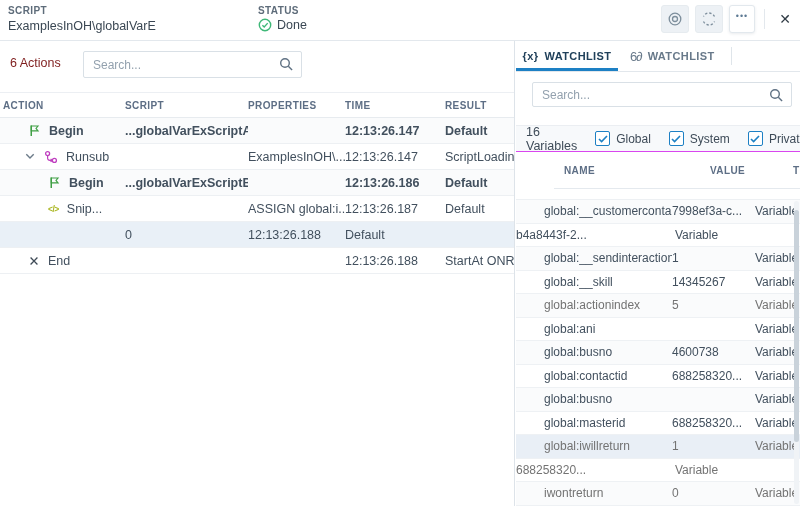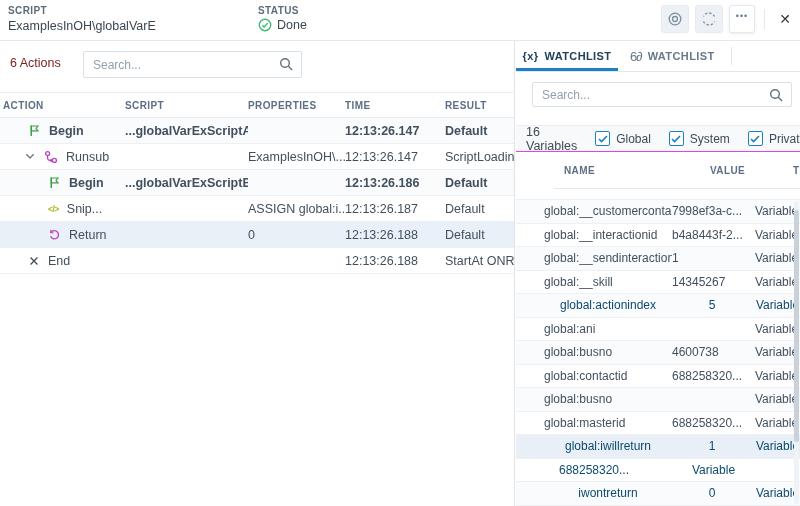--- a/index.html
+++ b/index.html
@@ -82,21 +82,21 @@
   .sliver { position:absolute; top:148px; left:0; right:0; height:11px; background:#fff;
             border-bottom:1px solid #edf0f3; }
   .vrows { position:absolute; top:159px; left:0; right:0; bottom:0; overflow:hidden; }
   .vrow { height:23.5px; display:grid; grid-template-columns:156px 80px 1fr; align-items:center;
           border-bottom:1px solid #eef1f4; font-size:12px; color:#42505e; background:#fff; cursor:pointer; }
   .vrow .vc { white-space:nowrap; overflow:hidden; }
   .vrow .vc.name { padding-left:28px; }
   .vrow .vc.type { padding-left:3px; }
   .vrow.alt { background:#fafbfc; }
   .vrow.hl { background:#e9eff6; }
-  .vrow.red { color:#0c4a6e;text-align:center; }
+  .vrow.red { color:#737373; }
   .vtrack { position:absolute; right:1px; top:160px; bottom:2px; width:5px; background:#f0f3f6; border-radius:3px; }
   .vthumb { position:absolute; right:1px; top:169px; width:5px; height:232px; background:#c9d2da; border-radius:3px; cursor:grab; }
 </style>
 </head>
 <body>
 
 <div class="app">
 
   <div class="hdr">
     <div class="hfield hf-script">
@@ -212,27 +212,20 @@
         <span class="snipglyph">&lt;/&gt;</span>
         <span>Snip...</span>
       </div>
       <div class="cell"></div>
       <div class="cell">ASSIGN global:i...</div>
       <div class="cell">12:13:26.187</div>
       <div class="cell">Default</div>
     </div>
 
     <div class="lrow hl">
-      <div class="cell acell ind2">
-        <svg width="13" height="13" viewBox="0 0 14 14">
-          <path d="M3.4 4.6a4.4 4.4 0 1 1-.6 4.4" fill="none" stroke="#bf3fbf" stroke-width="1.4"></path>
-          <path d="M5.8 5.3 2.9 4.9 3.3 2.1" fill="none" stroke="#bf3fbf" stroke-width="1.3"></path>
-        </svg>
-        <span>Return</span>
-      </div>
       <div class="cell"></div>
       <div class="cell">0</div>
       <div class="cell">12:13:26.188</div>
       <div class="cell">Default</div>
     </div>
 
     <div class="lrow">
       <div class="cell acell ind1">
         <svg width="12" height="12" viewBox="0 0 14 14">
           <path d="M3 3l8 8M11 3l-8 8" stroke="#3e4a56" stroke-width="1.5"></path>
@@ -305,21 +298,20 @@
 
     <div class="sliver"></div>
 
     <div class="vrows">
       <div class="vrow alt">
         <div class="vc name">global:__customercontac...</div>
         <div class="vc value">7998ef3a-c...</div>
         <div class="vc type">Variable</div>
       </div>
       <div class="vrow">
-        <div class="vc name">global:__interactionid</div>
         <div class="vc value">b4a8443f-2...</div>
         <div class="vc type">Variable</div>
       </div>
       <div class="vrow alt">
         <div class="vc name">global:__sendinteraction...</div>
         <div class="vc value">1</div>
         <div class="vc type">Variable</div>
       </div>
       <div class="vrow">
         <div class="vc name">global:__skill</div>

